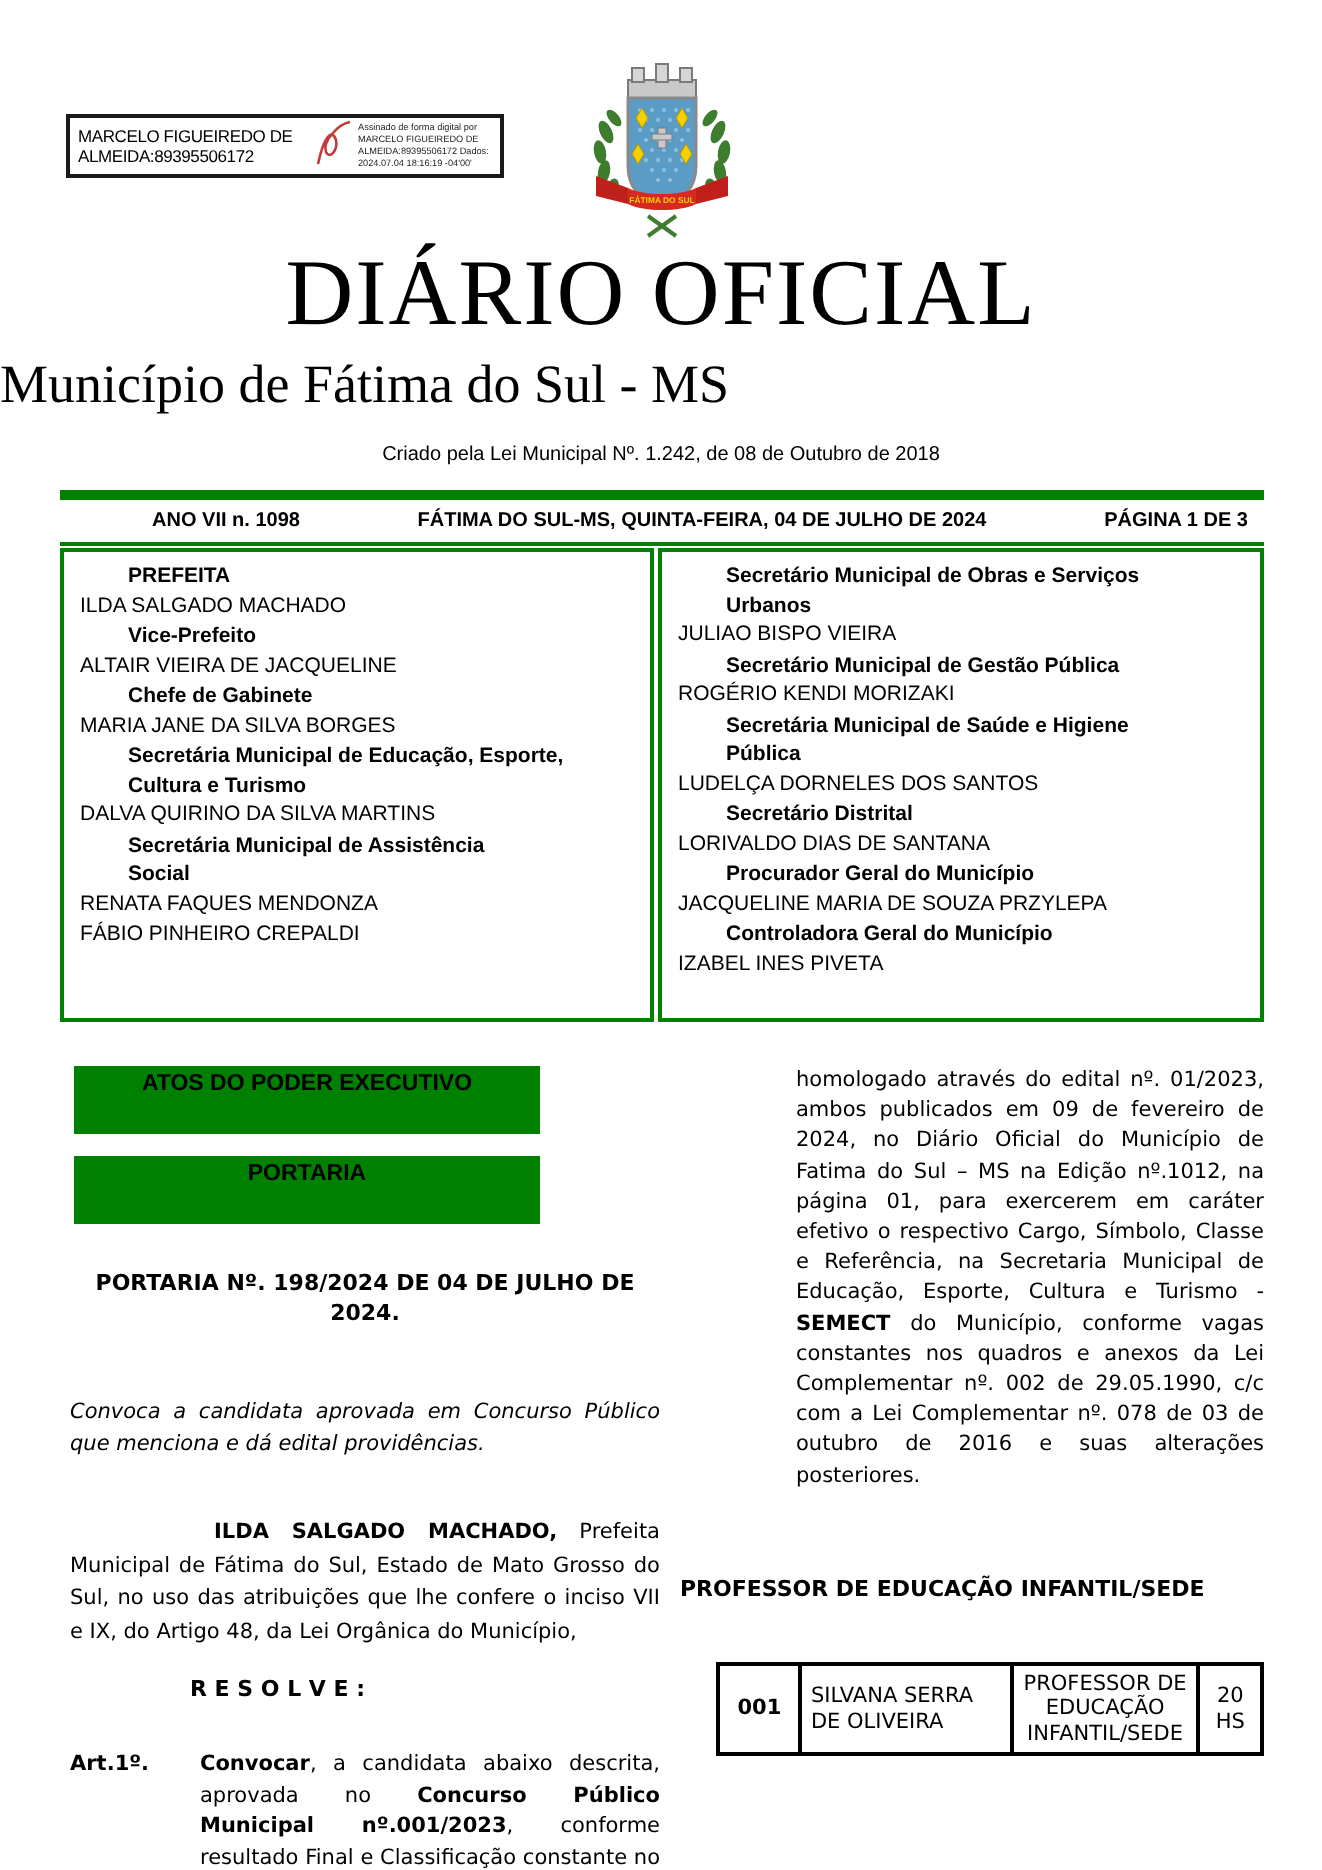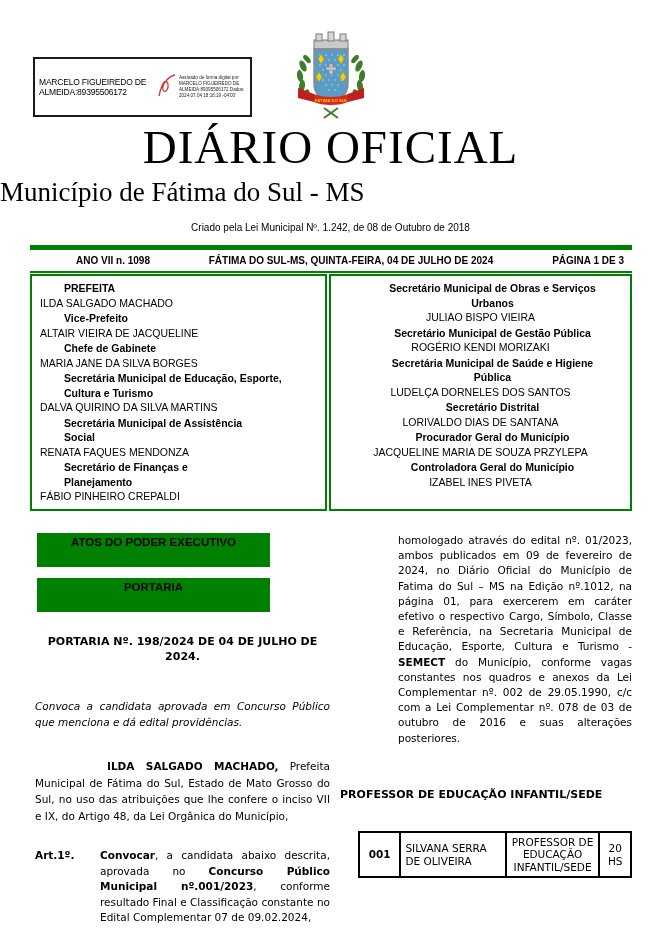--- a/index.html
+++ b/index.html
@@ -1,20 +1,20 @@
 <!DOCTYPE html>
 <html><head>
 <meta charset="utf-8">
 <style>
   html,body{margin:0;padding:0;background:#fff;}
   .page{position:relative;width:661px;height:935px;background:#ffffff;overflow:hidden;
         font-family:"DejaVu Sans",sans-serif;color:#000;}
 
   
-  .sig-box{position:absolute;left:33px;top:57px;width:219px;height:60px;border:2px solid #1a1a1a;
+  .sig-box{position:absolute;left:33px;top:57px;width:219px;height:32px;border:2px solid #1a1a1a;
            box-sizing:border-box;display:flex;align-items:center;padding:2px 4px;}
   .sig-name{width:116px;font-family:"Liberation Sans",sans-serif;font-size:8.5px;line-height:10.5px;
             letter-spacing:-0.2px;}
   .sig-squiggle{width:22px;height:30px;flex:0 0 auto;margin:0 1px;}
   .sig-details{flex:1;font-family:"Liberation Sans",sans-serif;font-size:4.6px;line-height:5.8px;color:#222;}
 
   
   .crest{position:absolute;left:292px;top:28px;width:78px;height:94px;}
 
   
@@ -32,21 +32,21 @@
                font-family:"Liberation Sans",sans-serif;font-size:10px;font-weight:bold;}
   .edition-bar .left{width:150px;text-align:center;}
   .edition-bar .center{flex:1;text-align:center;}
   .edition-bar .right{width:110px;text-align:right;}
 
   
   .officials{position:absolute;top:274px;left:30px;width:602px;height:237px;display:flex;}
   .off-box{box-sizing:border-box;border:2px solid var(--green);padding:5px 8px;
            font-family:"Liberation Sans",sans-serif;font-size:10.5px;line-height:14.5px;}
   .off-box.left{width:297px;margin-right:2px;}
-  .off-box.right{width:303px;text-align:center;}
+  .off-box.right{width:303px;}
   .off-entry{margin-bottom:1px;}
   .role{font-weight:bold;white-space:pre-line;padding-left:24px;}
   .oname{font-weight:normal;}
 
   
   .columns{position:absolute;top:525px;left:30px;width:602px;display:flex;}
   .col-left{width:300px;box-sizing:border-box;padding-left:5px;}
   .col-right{width:292px;margin-left:10px;}
 
   .banner{width:233px;margin-left:2px;height:34px;line-height:19px;background:var(--green);
@@ -198,22 +198,20 @@
         <div class="role">Secretária Municipal de Educação, Esporte,
 Cultura e Turismo</div>
         <div class="oname">DALVA QUIRINO DA SILVA MARTINS</div>
       </div>
       <div class="off-entry">
         <div class="role">Secretária Municipal de Assistência
 Social</div>
         <div class="oname">RENATA FAQUES MENDONZA</div>
       </div>
       <div class="off-entry">
-        <div class="role">Secretário de Finanças e
-Planejamento</div>
         <div class="oname">FÁBIO PINHEIRO CREPALDI</div>
       </div>
     </div>
     <div class="off-box right">
       <div class="off-entry">
         <div class="role">Secretário Municipal de Obras e Serviços
 Urbanos</div>
         <div class="oname">JULIAO BISPO VIEIRA</div>
       </div>
       <div class="off-entry">
@@ -240,20 +238,21 @@
     </div>
   </div>
 
   <div class="columns">
     <div class="col-left">
       <div class="banner first">ATOS DO PODER EXECUTIVO</div>
       <div class="banner second">PORTARIA</div>
       <div class="portaria-heading">PORTARIA Nº. 198/2024 DE 04 DE JULHO DE 2024.</div>
       <div class="summary">Convoca a candidata aprovada em Concurso Público que menciona e dá edital providências.</div>
       <div class="preamble"><b class="inline">ILDA SALGADO MACHADO,</b><span> Prefeita Municipal de Fátima do Sul, Estado de Mato Grosso do Sul, no uso das atribuições que lhe confere o inciso VII e IX, do Artigo 48, da Lei Orgânica do Município,</span></div>
+      <div class="resolve">R E S O L V E :</div>
       <div class="article">
         <div class="label">Art.1º.</div>
         <div class="body"><b class="inline">Convocar</b><span>, a candidata abaixo descrita, aprovada no </span><b class="inline">Concurso Público Municipal nº.001/2023</b><span>, conforme resultado Final e Classificação constante no Edital Complementar 07 de 09.02.2024,</span></div>
       </div>
     </div>
 
     <div class="col-right">
       <div class="continuation"><span>homologado através do edital nº. 01/2023, ambos publicados em 09 de fevereiro de 2024, no Diário Oficial do Município de Fatima do Sul – MS na Edição nº.1012, na página 01, para exercerem em caráter efetivo o respectivo Cargo, Símbolo, Classe e Referência, na Secretaria Municipal de Educação, Esporte, Cultura e Turismo - </span><b class="inline">SEMECT</b><span> do Município, conforme vagas constantes nos quadros e anexos da Lei Complementar nº. 002 de 29.05.1990, c/c com a Lei Complementar nº. 078 de 03 de outubro de 2016 e suas alterações posteriores.</span></div>
       <div class="position-heading">PROFESSOR DE EDUCAÇÃO INFANTIL/SEDE</div>
       <table class="callup">

